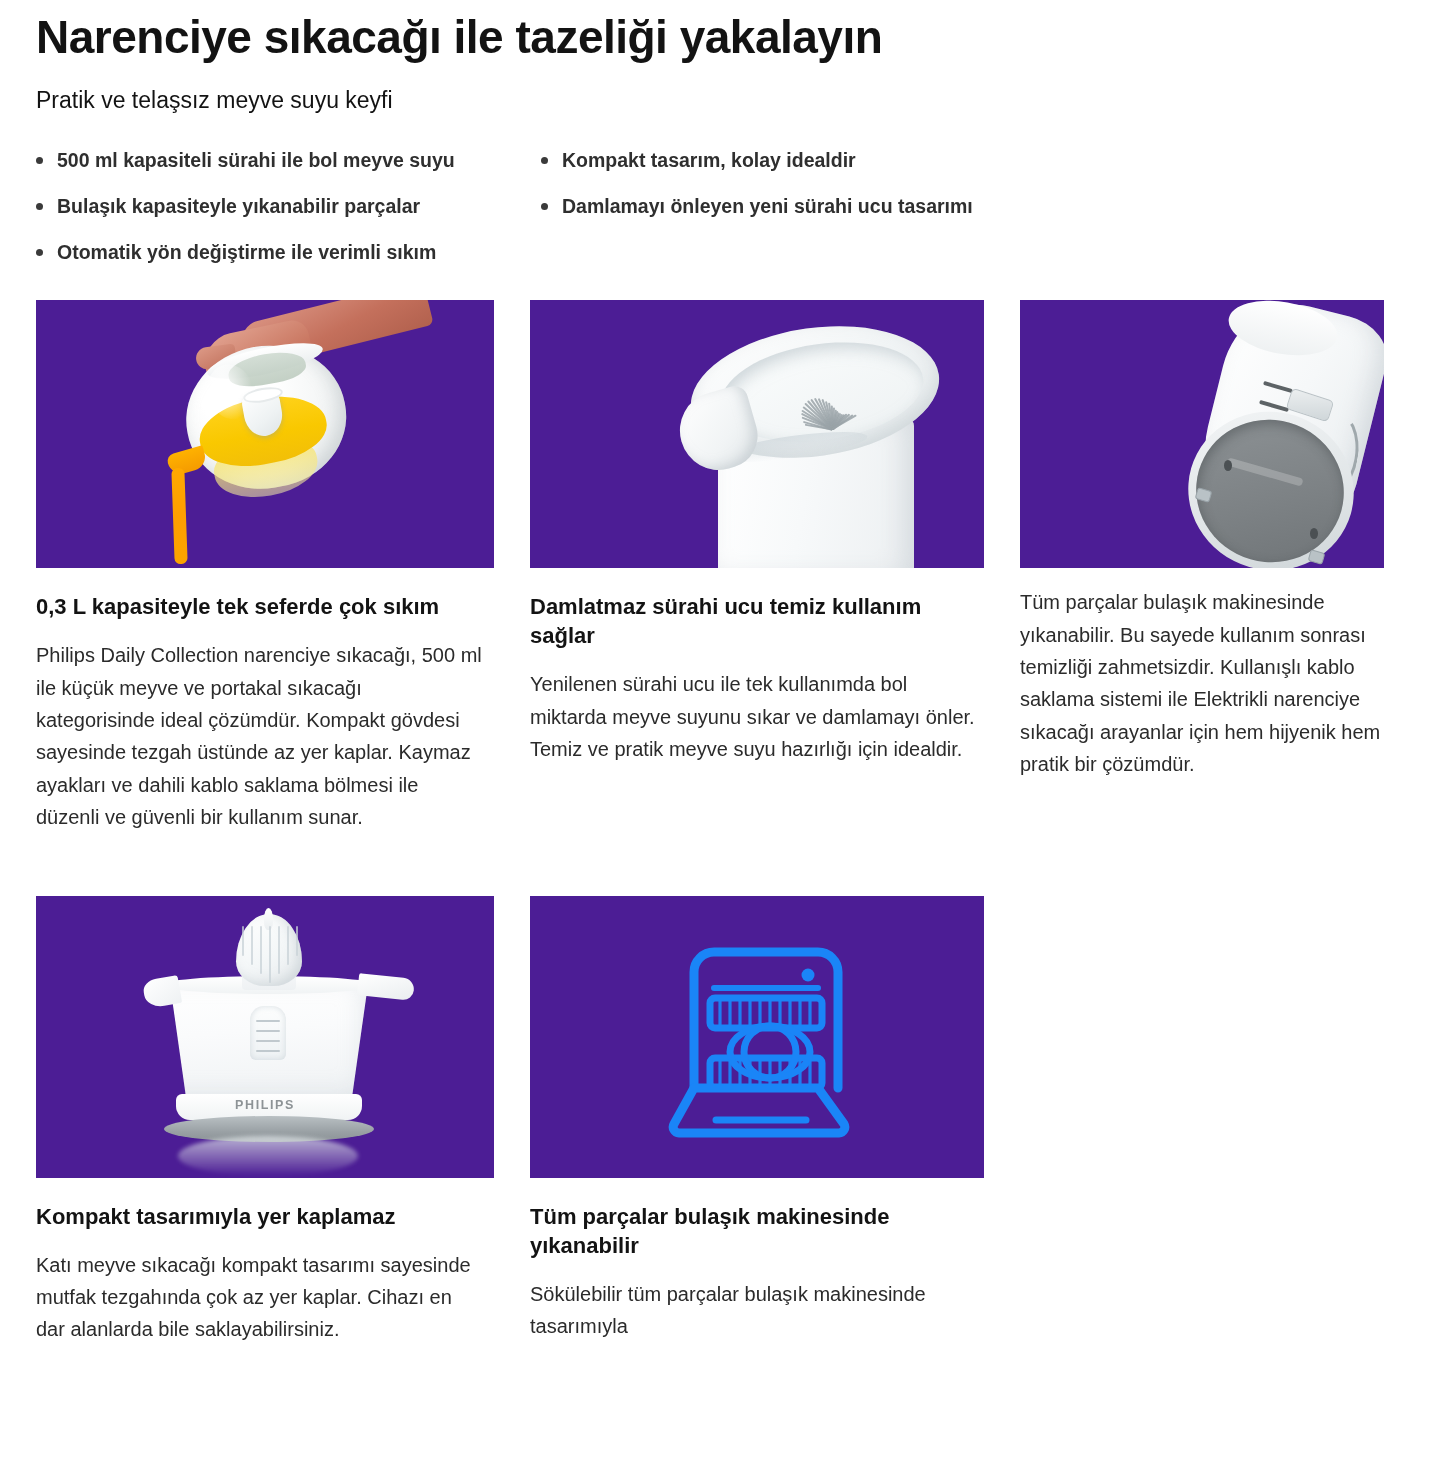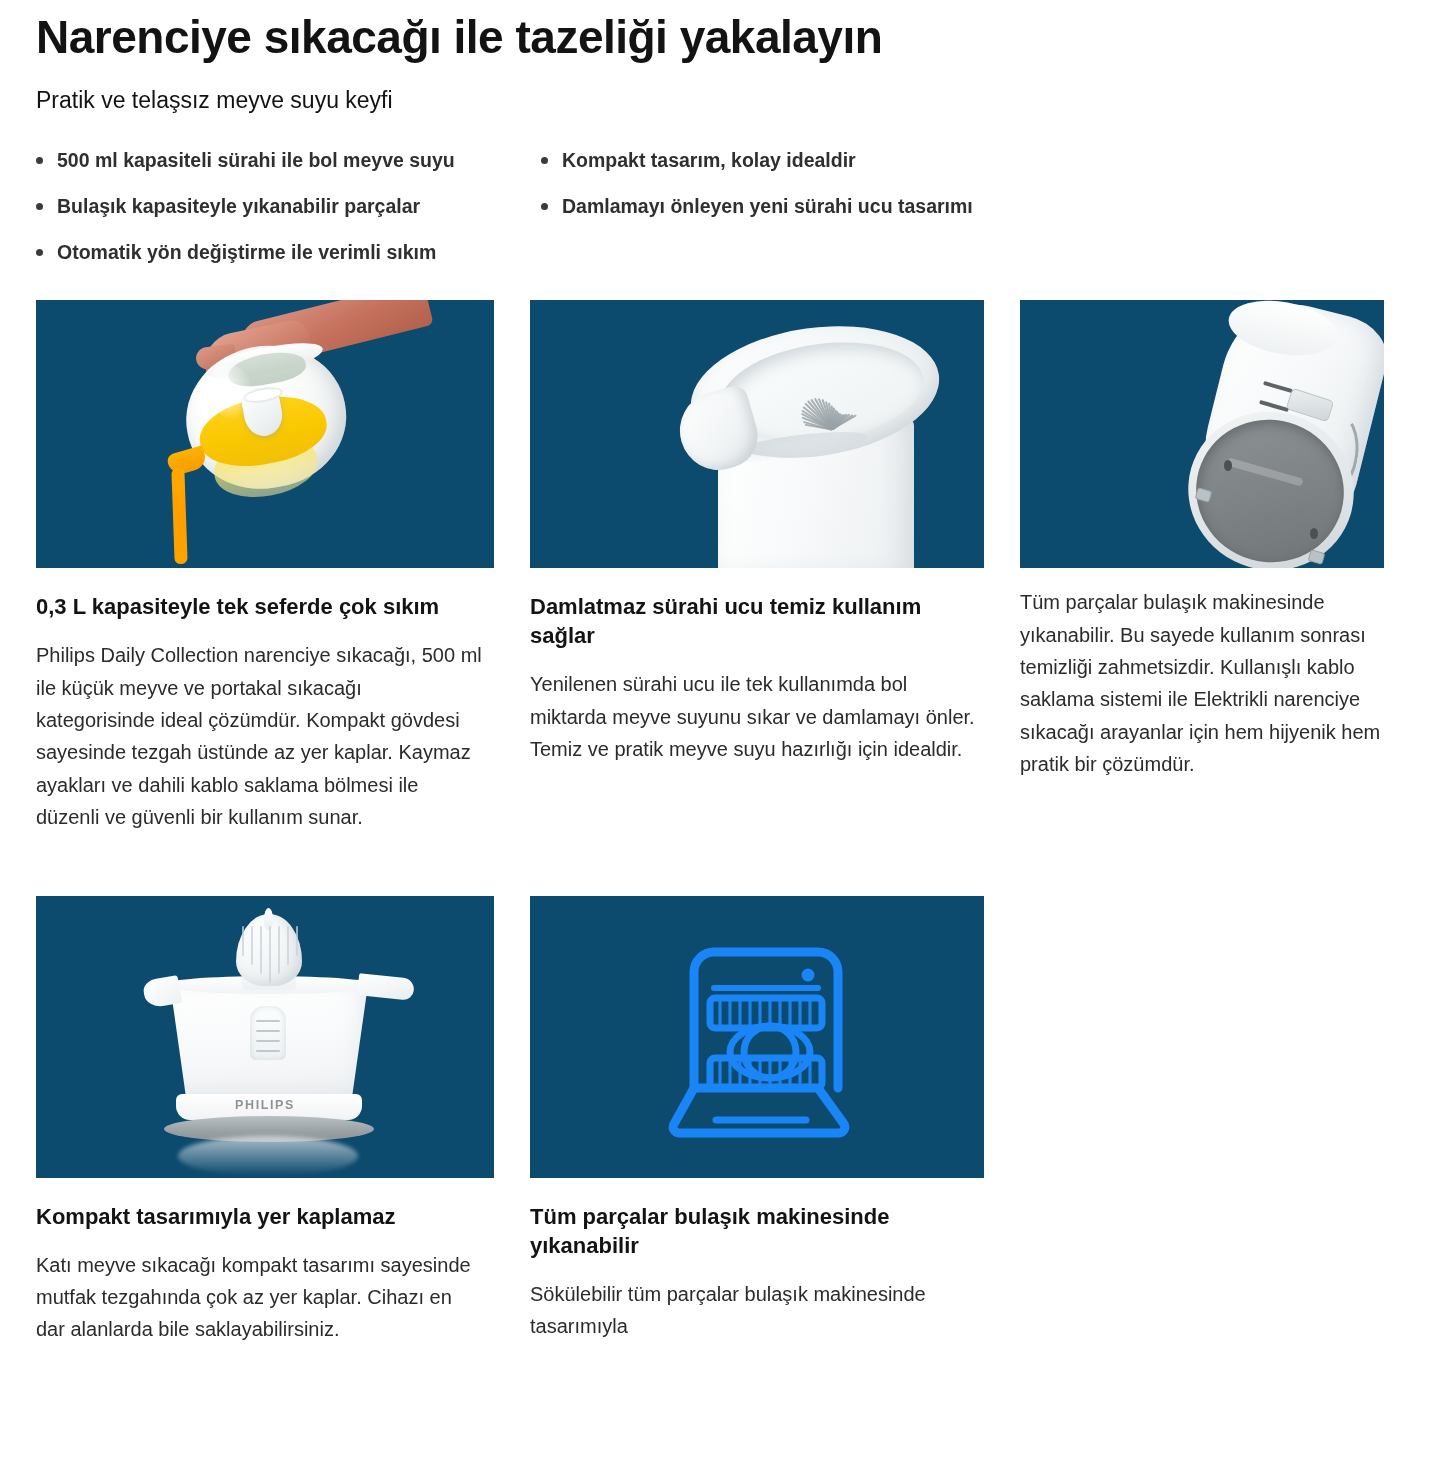--- a/index.html
+++ b/index.html
@@ -76,21 +76,21 @@
     margin-top: 14px;
   }
 
   .feature {
     padding-right: 36px;
   }
 
   .shot {
     width: 100%;
     height: 268px;
-    background: #0c4a6e;
+    background: #4c1d95;
     position: relative;
     overflow: hidden;
   }
 
   .feat-title {
     font-size: 22px;
     font-weight: 700;
     line-height: 1.32;
     color: #131313;
     margin-top: 24px;

